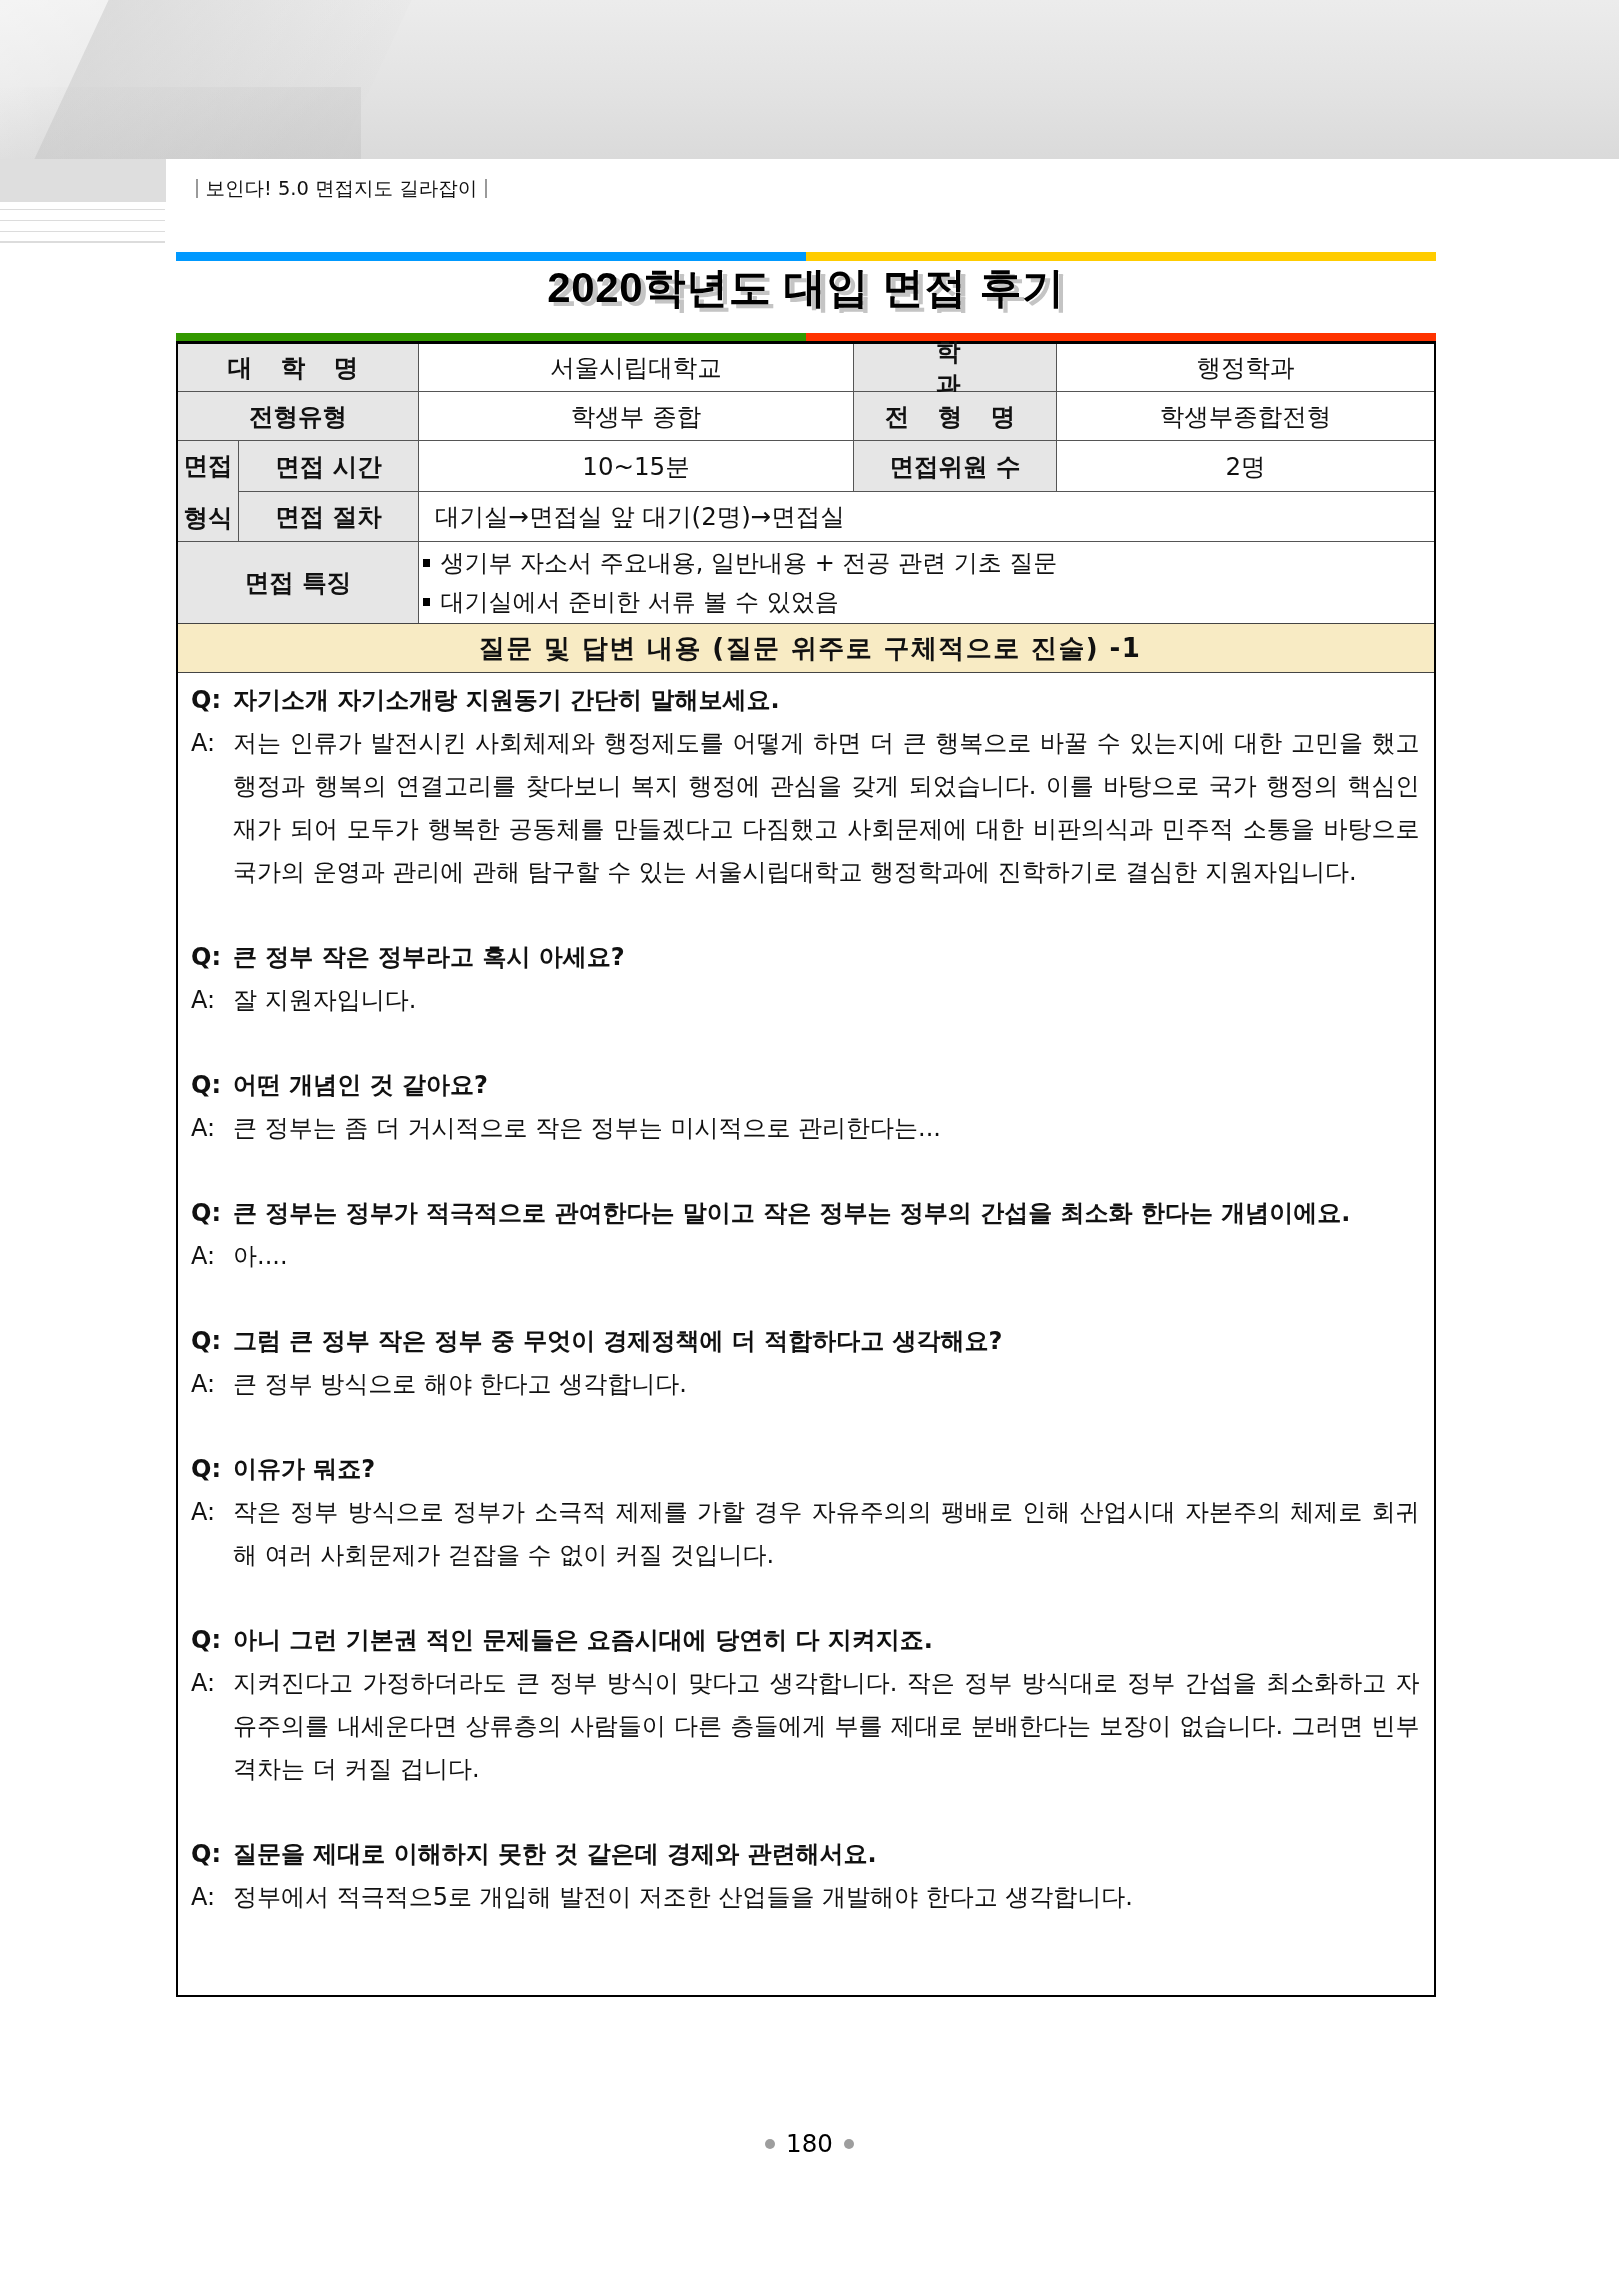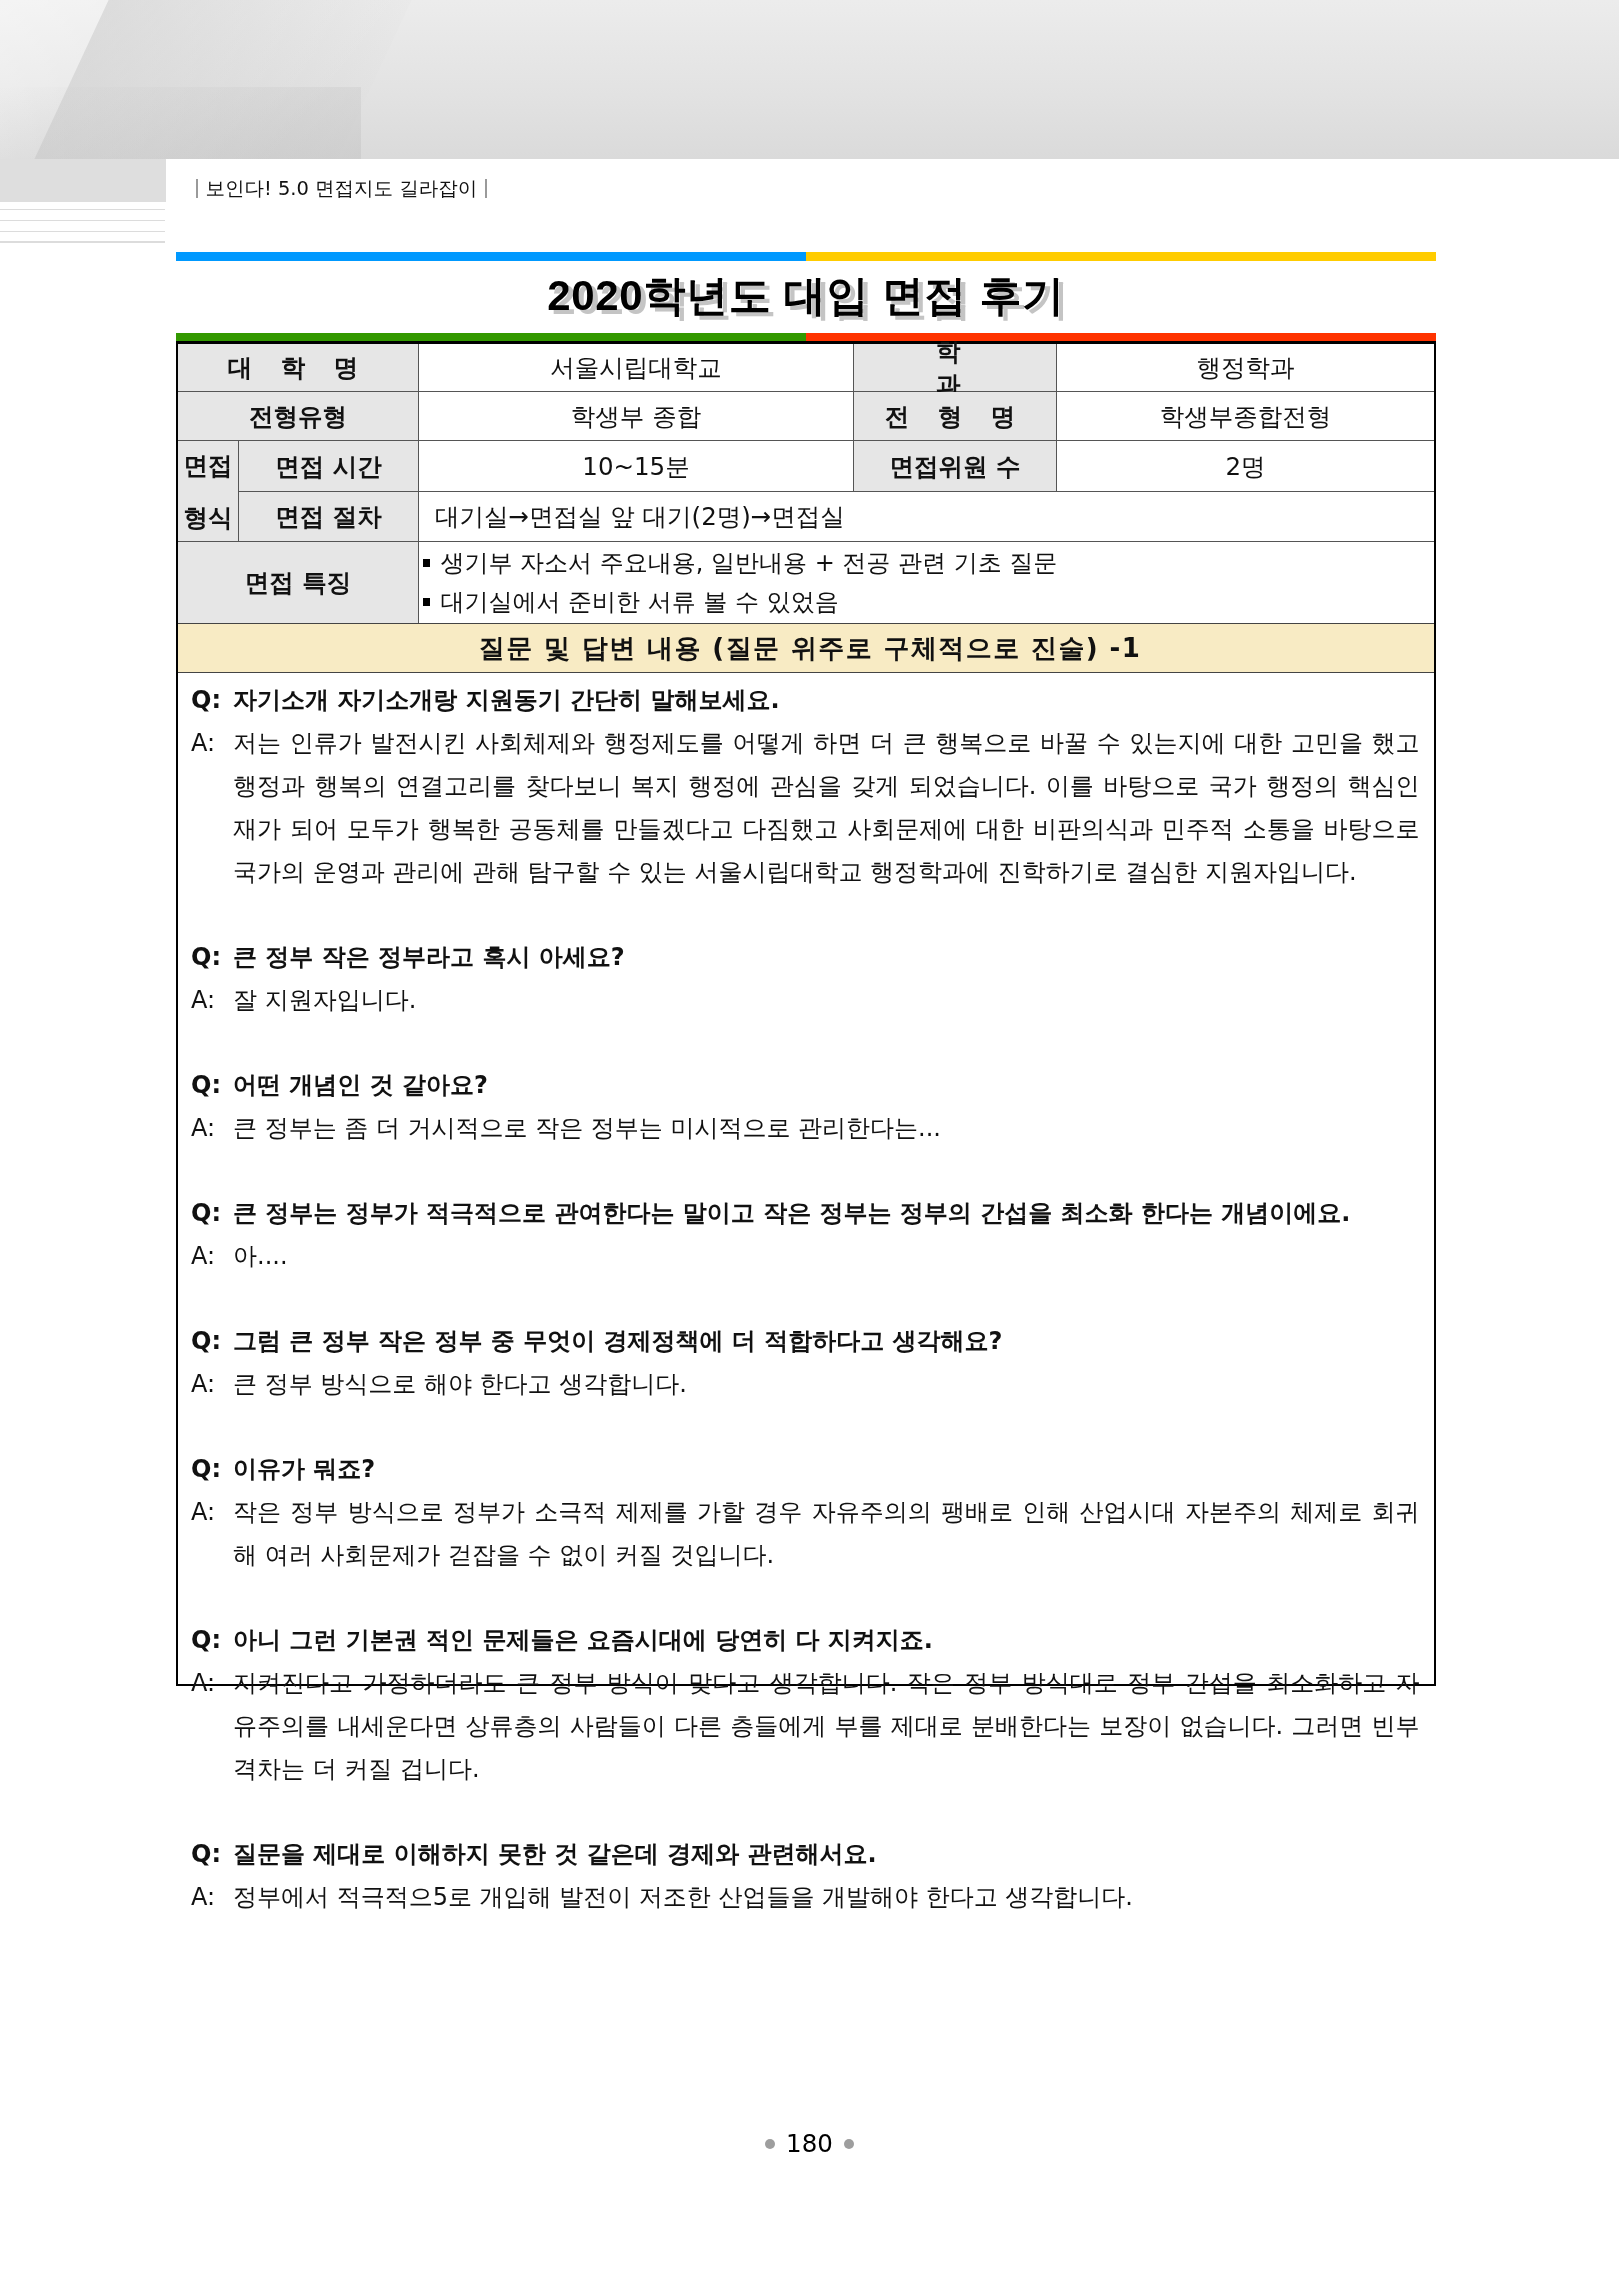--- a/index.html
+++ b/index.html
@@ -42,28 +42,28 @@
     position: absolute; left: 196px; top: 175px; font-size: 19.5px; color: #111;
     display: flex; align-items: center; gap: 7.2px;
   }
   .running-head .bar { width: 2.2px; height: 19px; background: #9a9a9a; }
 
   .bar-top { position: absolute; left: 176px; top: 252px; width: 1260px; height: 9.4px; display: flex; }
   .bar-bottom { position: absolute; left: 176px; top: 333px; width: 1260px; height: 8px; display: flex; }
   .bar-top div, .bar-bottom div { flex: 1; }
 
   .doc-title {
-    position: absolute; left: 176px; top: 268px; width: 1260px; text-align: center;
+    position: absolute; left: 176px; top: 260px; width: 1260px; text-align: center;
     font-size: 42px; font-weight: bold; color: #000; letter-spacing: 0.7px;
     text-shadow: 5px 4.3px 0 #c4c4c4;
     font-family: "Liberation Sans", "DejaVu Sans", sans-serif;
   }
 
   .sheet {
-    position: absolute; left: 176px; top: 341px; width: 1260px; height: 1345px;
+    position: absolute; left: 176px; top: 341px; width: 1260px; height: 1656px;
     border: 2.9px solid #000; border-top-width: 3.6px; box-sizing: border-box;
   }
   .info {
     display: grid;
     grid-template-columns: 61px 180px 435px 203px 1fr;
     grid-template-rows: 48px 49px 51px 50px 81px;
     border-bottom: 1.4px solid #444;
   }
   .cell {
     display: flex; align-items: center; justify-content: center;

